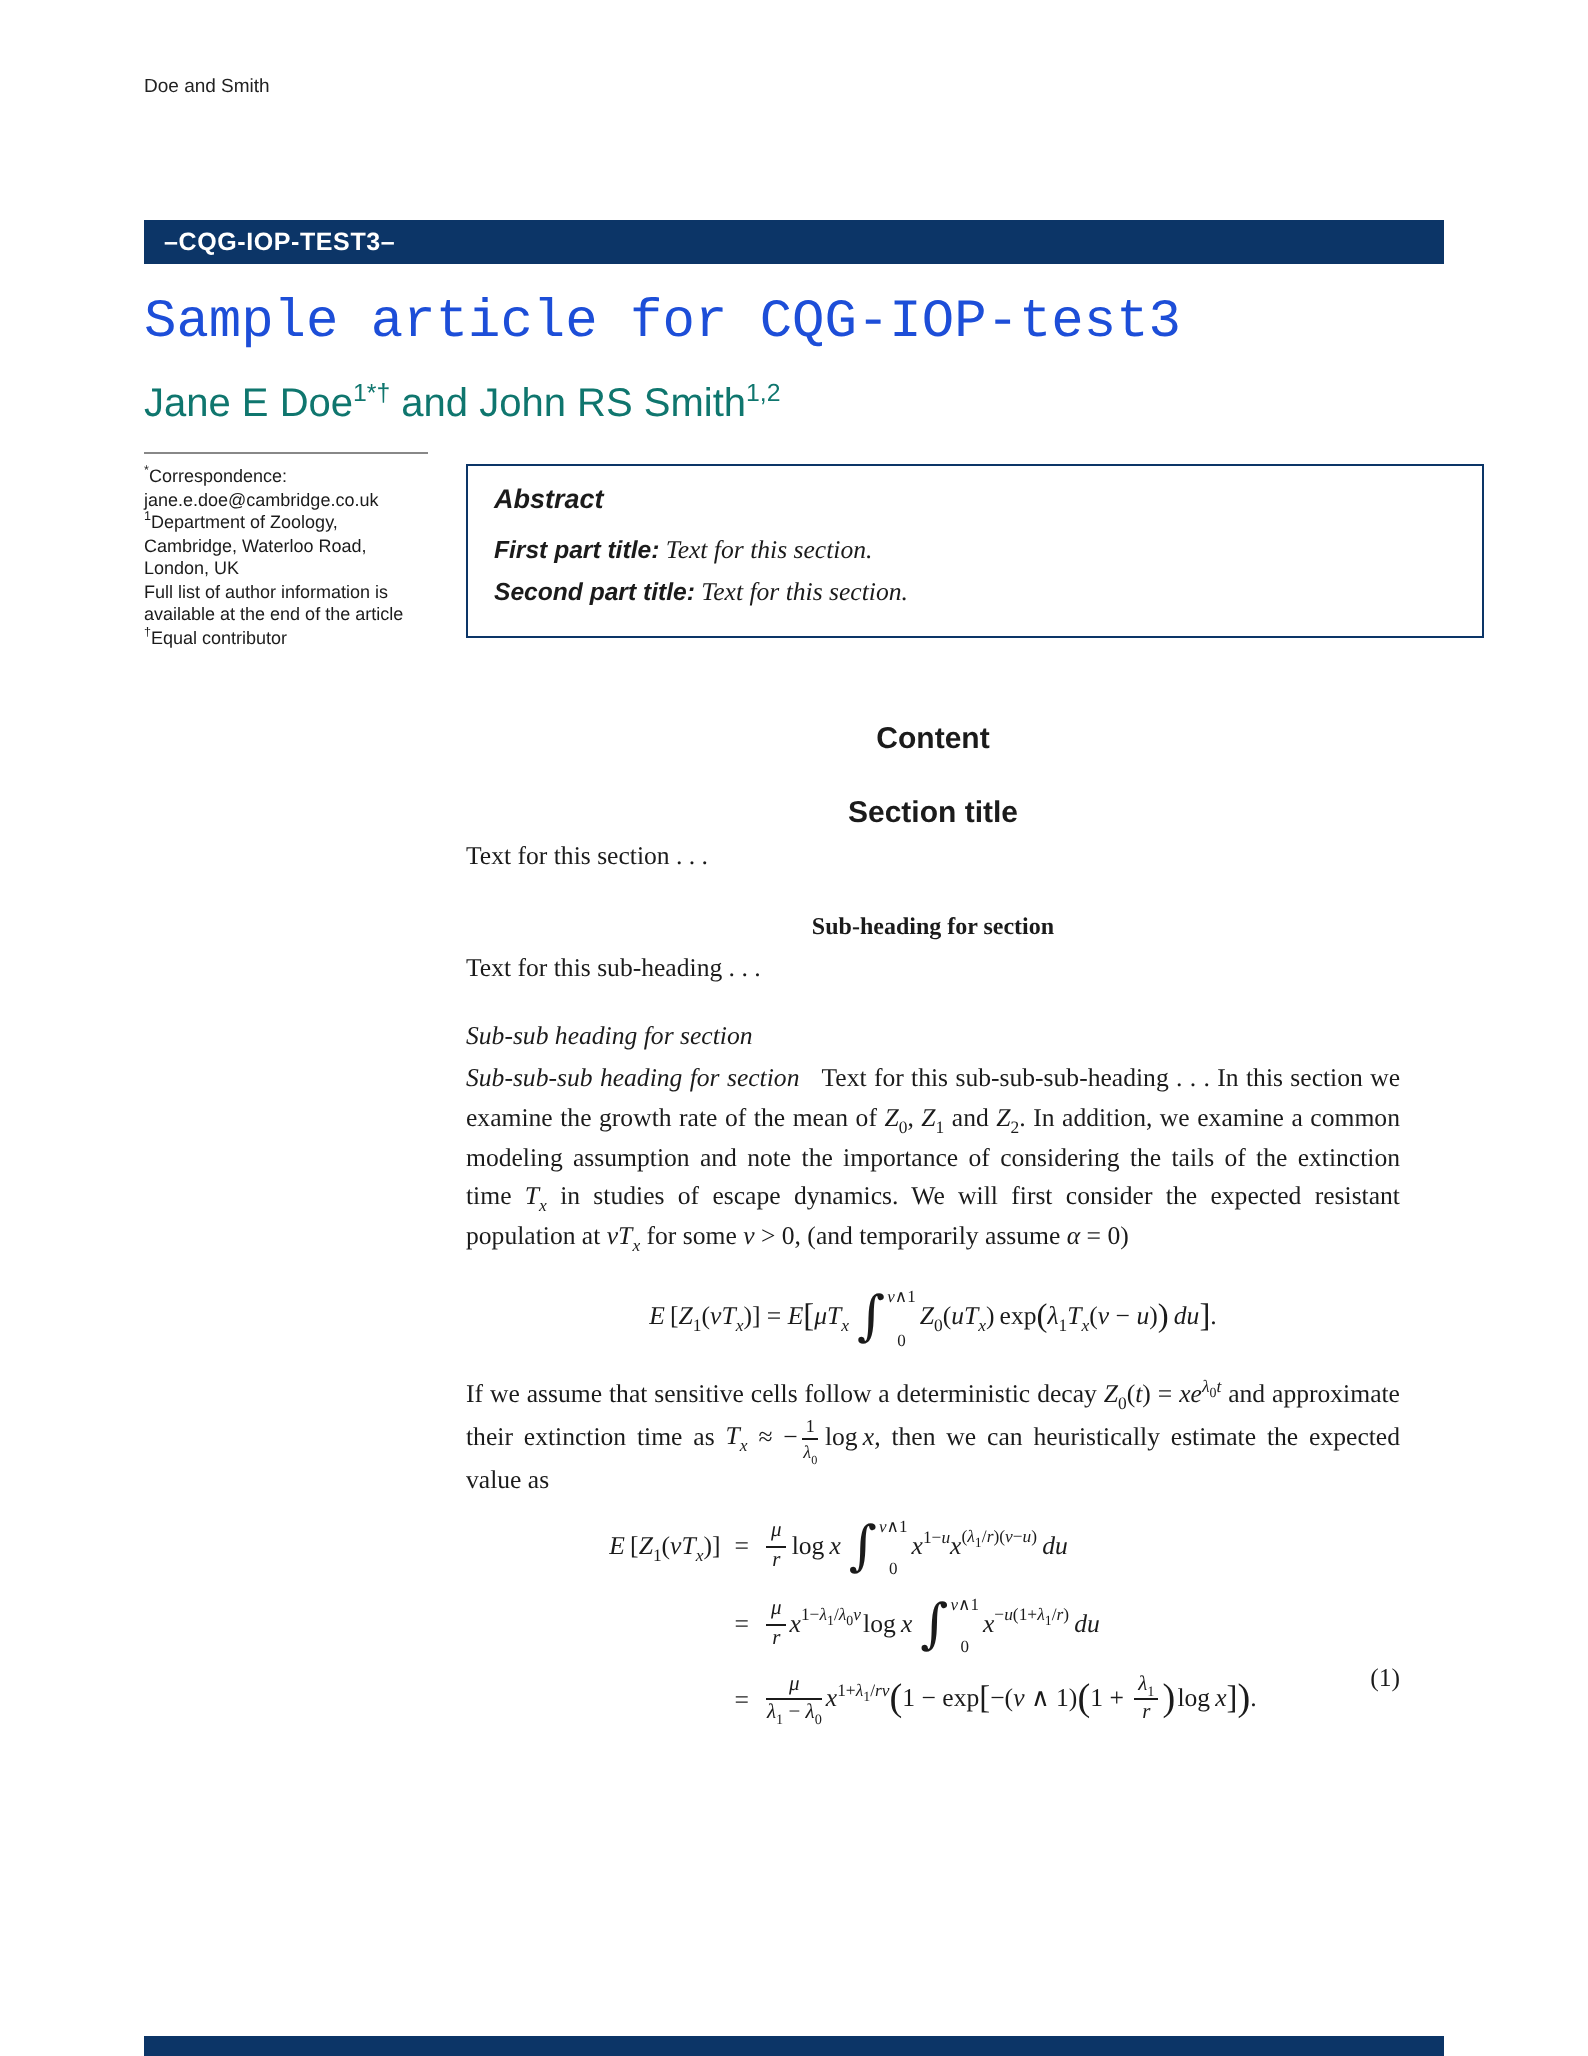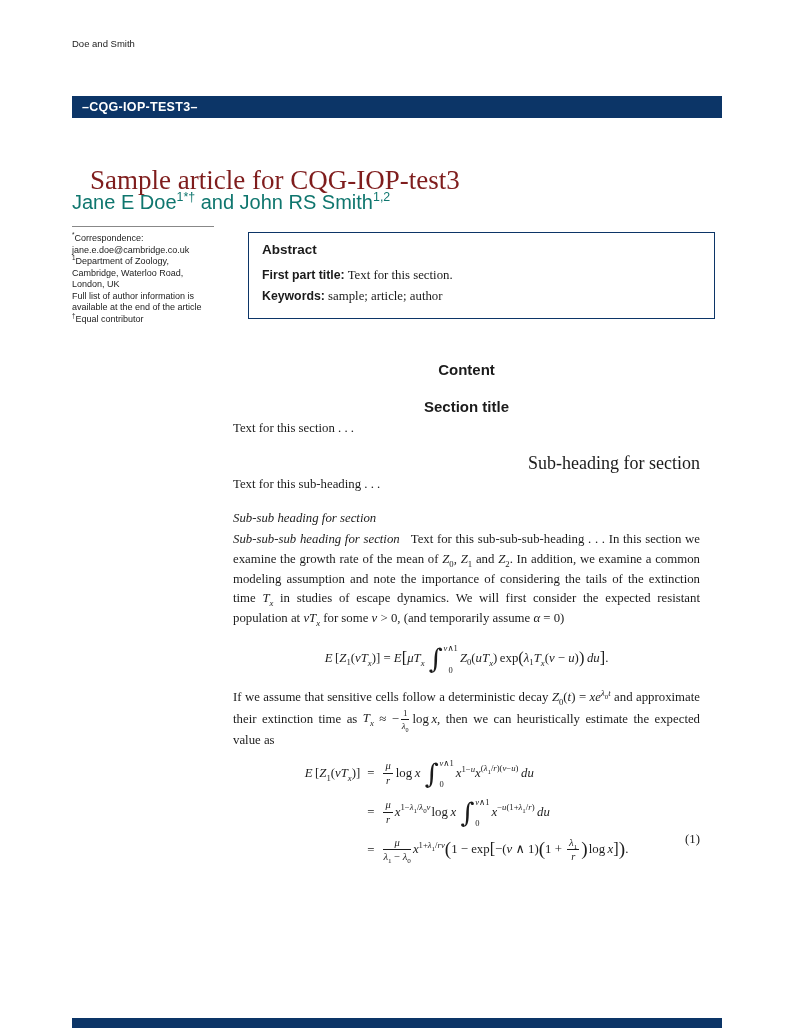--- a/index.html
+++ b/index.html
@@ -2,63 +2,63 @@
 <html><head>
 <meta charset="utf-8">
 <style>
   html,body{margin:0;padding:0;background:#ffffff;}
   .page{position:relative;width:794px;height:1028px;background:#ffffff;overflow:hidden;
         font-family:"Liberation Serif",serif;color:#1b1b1b;}
 
   .running-head{position:absolute;top:38px;left:72px;
         font-family:"Liberation Sans",sans-serif;font-size:9.5px;color:#222;}
 
-  .banner{position:absolute;top:96px;left:72px;width:650px;height:22px;
+  .banner{position:absolute;top:110px;left:72px;width:650px;height:22px;
         background:#0c3567;color:#ffffff;display:flex;align-items:center;
         box-sizing:border-box;padding-left:10px;
         font-family:"Liberation Sans",sans-serif;font-weight:bold;font-size:12.5px;letter-spacing:.3px;}
 
-  .title{position:absolute;top:146px;left:72px;width:650px;margin:18px;
-        font-family:Liberation Serif, serif;font-weight:500;font-size:27px;line-height:32px;color:#7f1d1d;}
+  .title{position:absolute;top:146px;left:72px;width:650px;margin:0;
+        font-family:Liberation Mono, monospace;font-weight:500;font-size:27px;line-height:32px;color:#1d4ed8;}
 
   .authors{position:absolute;top:191px;left:72px;
         font-family:"Liberation Sans",sans-serif;font-weight:500;font-size:20px;color:#0f766e;}
   .authors sup{font-size:62%;line-height:0;}
 
   .sidebar{position:absolute;top:226px;left:72px;width:142px;
         font-family:"Liberation Sans",sans-serif;font-size:9px;line-height:11.5px;color:#1b1b1b;}
   .sidebar .rule{border-top:1px solid #888;margin-bottom:6px;}
   .sidebar .sline{display:block;}
   .sidebar sup{font-size:70%;line-height:0;}
 
-  .abstract{position:absolute;top:232px;left:248px;width:467px;box-sizing:border-box;
-        border:1.6px solid #0c3567;padding:9px 13px 11px;background:#ffffff;}
+  .abstract{position:absolute;top:232px;left:233px;width:509px;box-sizing:border-box;
+        border:1.6px solid #0c3567;padding:9px 13px 11px;background:#ffffff;font-style:italic;}
   .ab-heading{font-family:"Liberation Sans",sans-serif;font-weight:bold;font-size:13.5px;margin:0 0 8px;}
   .ab-row{font-size:12.8px;line-height:21px;}
   .ab-row .label{font-family:"Liberation Sans",sans-serif;font-weight:bold;font-size:12.3px;}
   .ab-row .val{font-family:"Liberation Serif",serif;}
 
   .main{position:absolute;top:360px;left:233px;width:467px;
         font-size:12.8px;line-height:19.6px;text-align:justify;}
   .main p{margin:2px 0 0;}
   .sec{font-family:"Liberation Sans",sans-serif;font-weight:bold;font-size:15px;line-height:20px;
         margin:17px 0 2px;text-align:center;}
   .sec.first{margin-top:0;}
-  .subsec{font-weight:normal;font-size:18px;margin:15px 0 0;text-align:right;}
+  .subsec{font-weight:bold;font-size:12px;margin:15px 0 0;text-align:center;}
   .subsubsec{font-style:italic;margin:14px 0 0;text-align:left;}
   .runin{font-style:italic;margin-right:11px;}
 
   sup,sub{font-size:68%;line-height:0;}
   sup sub,sub sub,sup sup{font-size:80%;}
 
   .eq{text-align:center;margin:16px 0 14px;line-height:1;}
   .intwrap{display:inline-flex;align-items:center;vertical-align:middle;margin:0 2px 0 4px;}
   .intsign{font-family:"DejaVu Serif",serif;font-size:27px;line-height:.9;}
   .intlims{display:inline-flex;flex-direction:column;justify-content:space-between;
-        height:30px;font-size:8.5px;line-height:1;margin-left:1px;}
+        height:30px;font-size:8.5px;line-height:1;margin-left:1px;align-items:center;}
   .ulim{display:block;}
   .llim{display:block;}
   .frac{display:inline-block;vertical-align:middle;text-align:center;font-size:10.5px;line-height:1.12;margin:0 2px;}
   .frac .num{display:block;border-bottom:1px solid #1b1b1b;padding:0 2px 1px;}
   .frac .den{display:block;padding-top:1px;}
   .frac.fsm{font-size:9px;}
   .bigb,.bigp{font-size:1.28em;line-height:0;vertical-align:-.06em;}
   .bigp2{font-size:1.5em;line-height:0;vertical-align:-.1em;}
 
   .eqalign-wrap{position:relative;margin-top:8px;}
@@ -98,22 +98,22 @@
     <span class="sline"><sup>†</sup>Equal contributor</span>
   </aside>
 
   <section class="abstract">
     <div class="ab-heading">Abstract</div>
     <div class="ab-row">
       <span class="label">First part title:</span>
       <span class="val">Text for this section.</span>
     </div>
     <div class="ab-row">
-      <span class="label">Keywords:</span>
-      <span class="val">sample; article; author</span>
+      <span class="label">Second part title:</span>
+      <span class="val">Text for this section.</span>
     </div>
   </section>
 
   <main class="main">
 
     <div class="sec first">Content</div>
 
     <div class="sec">Section title</div>
     <p>Text for this section . . .</p>
 

